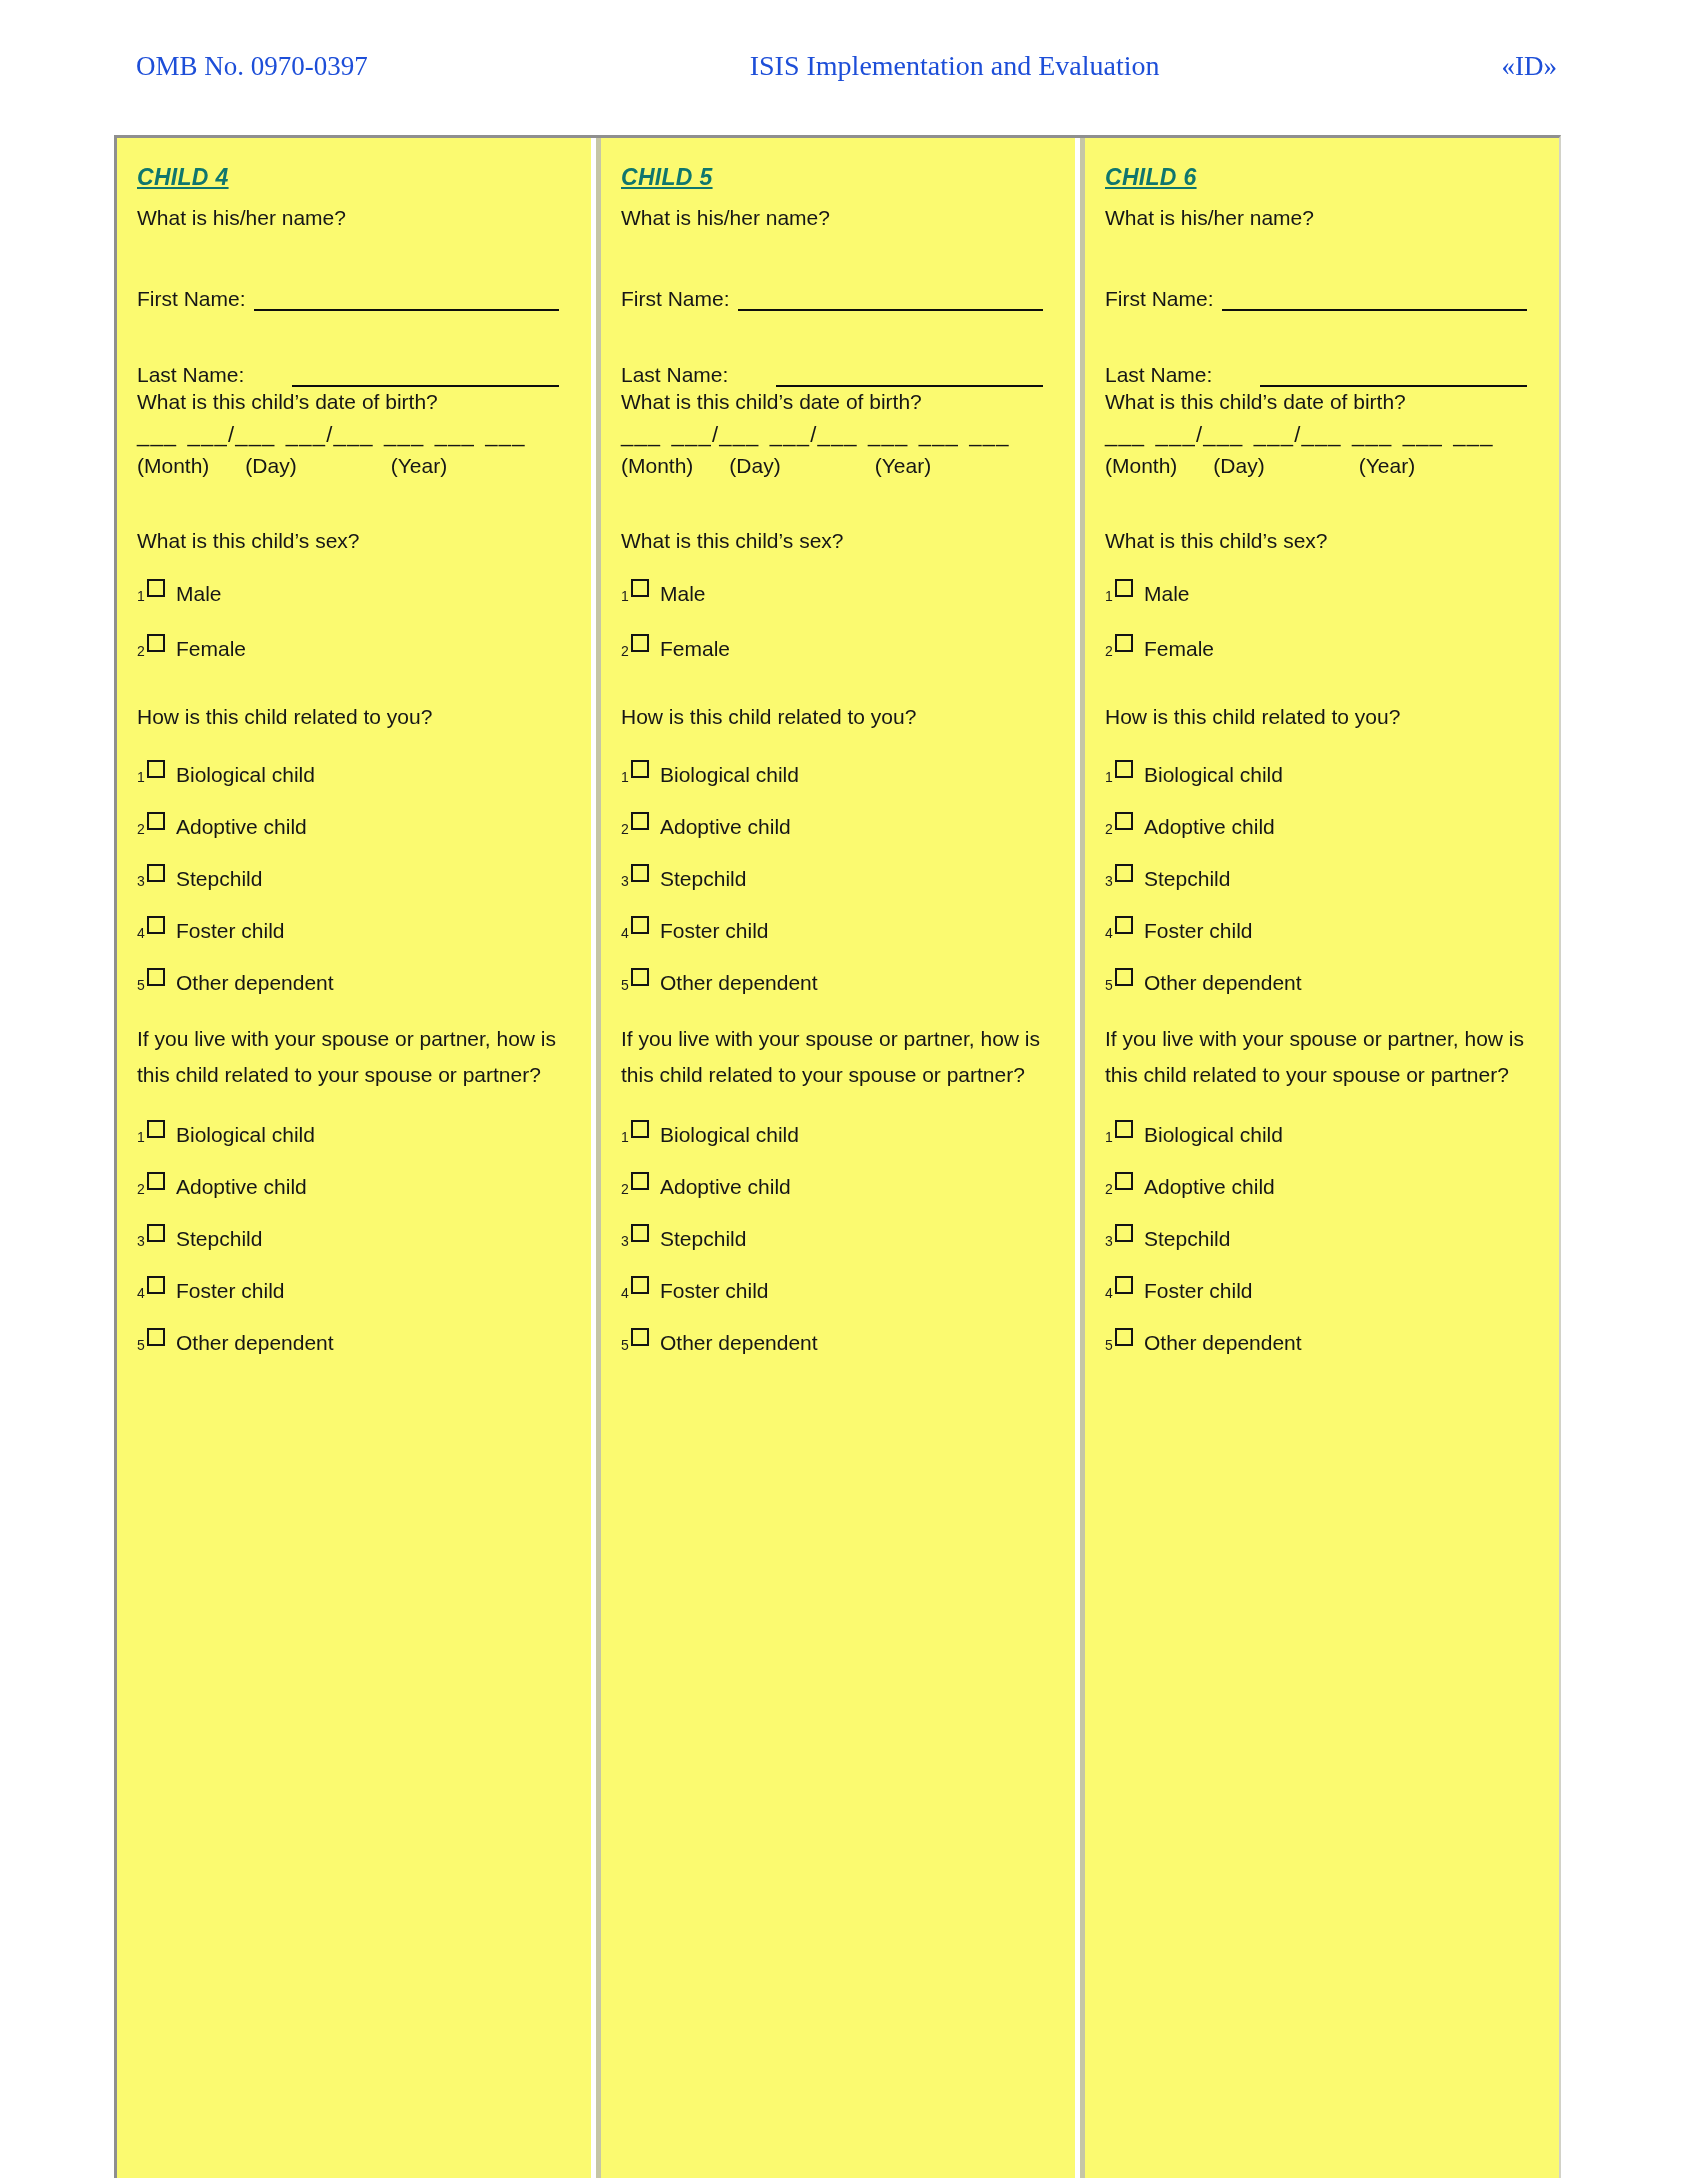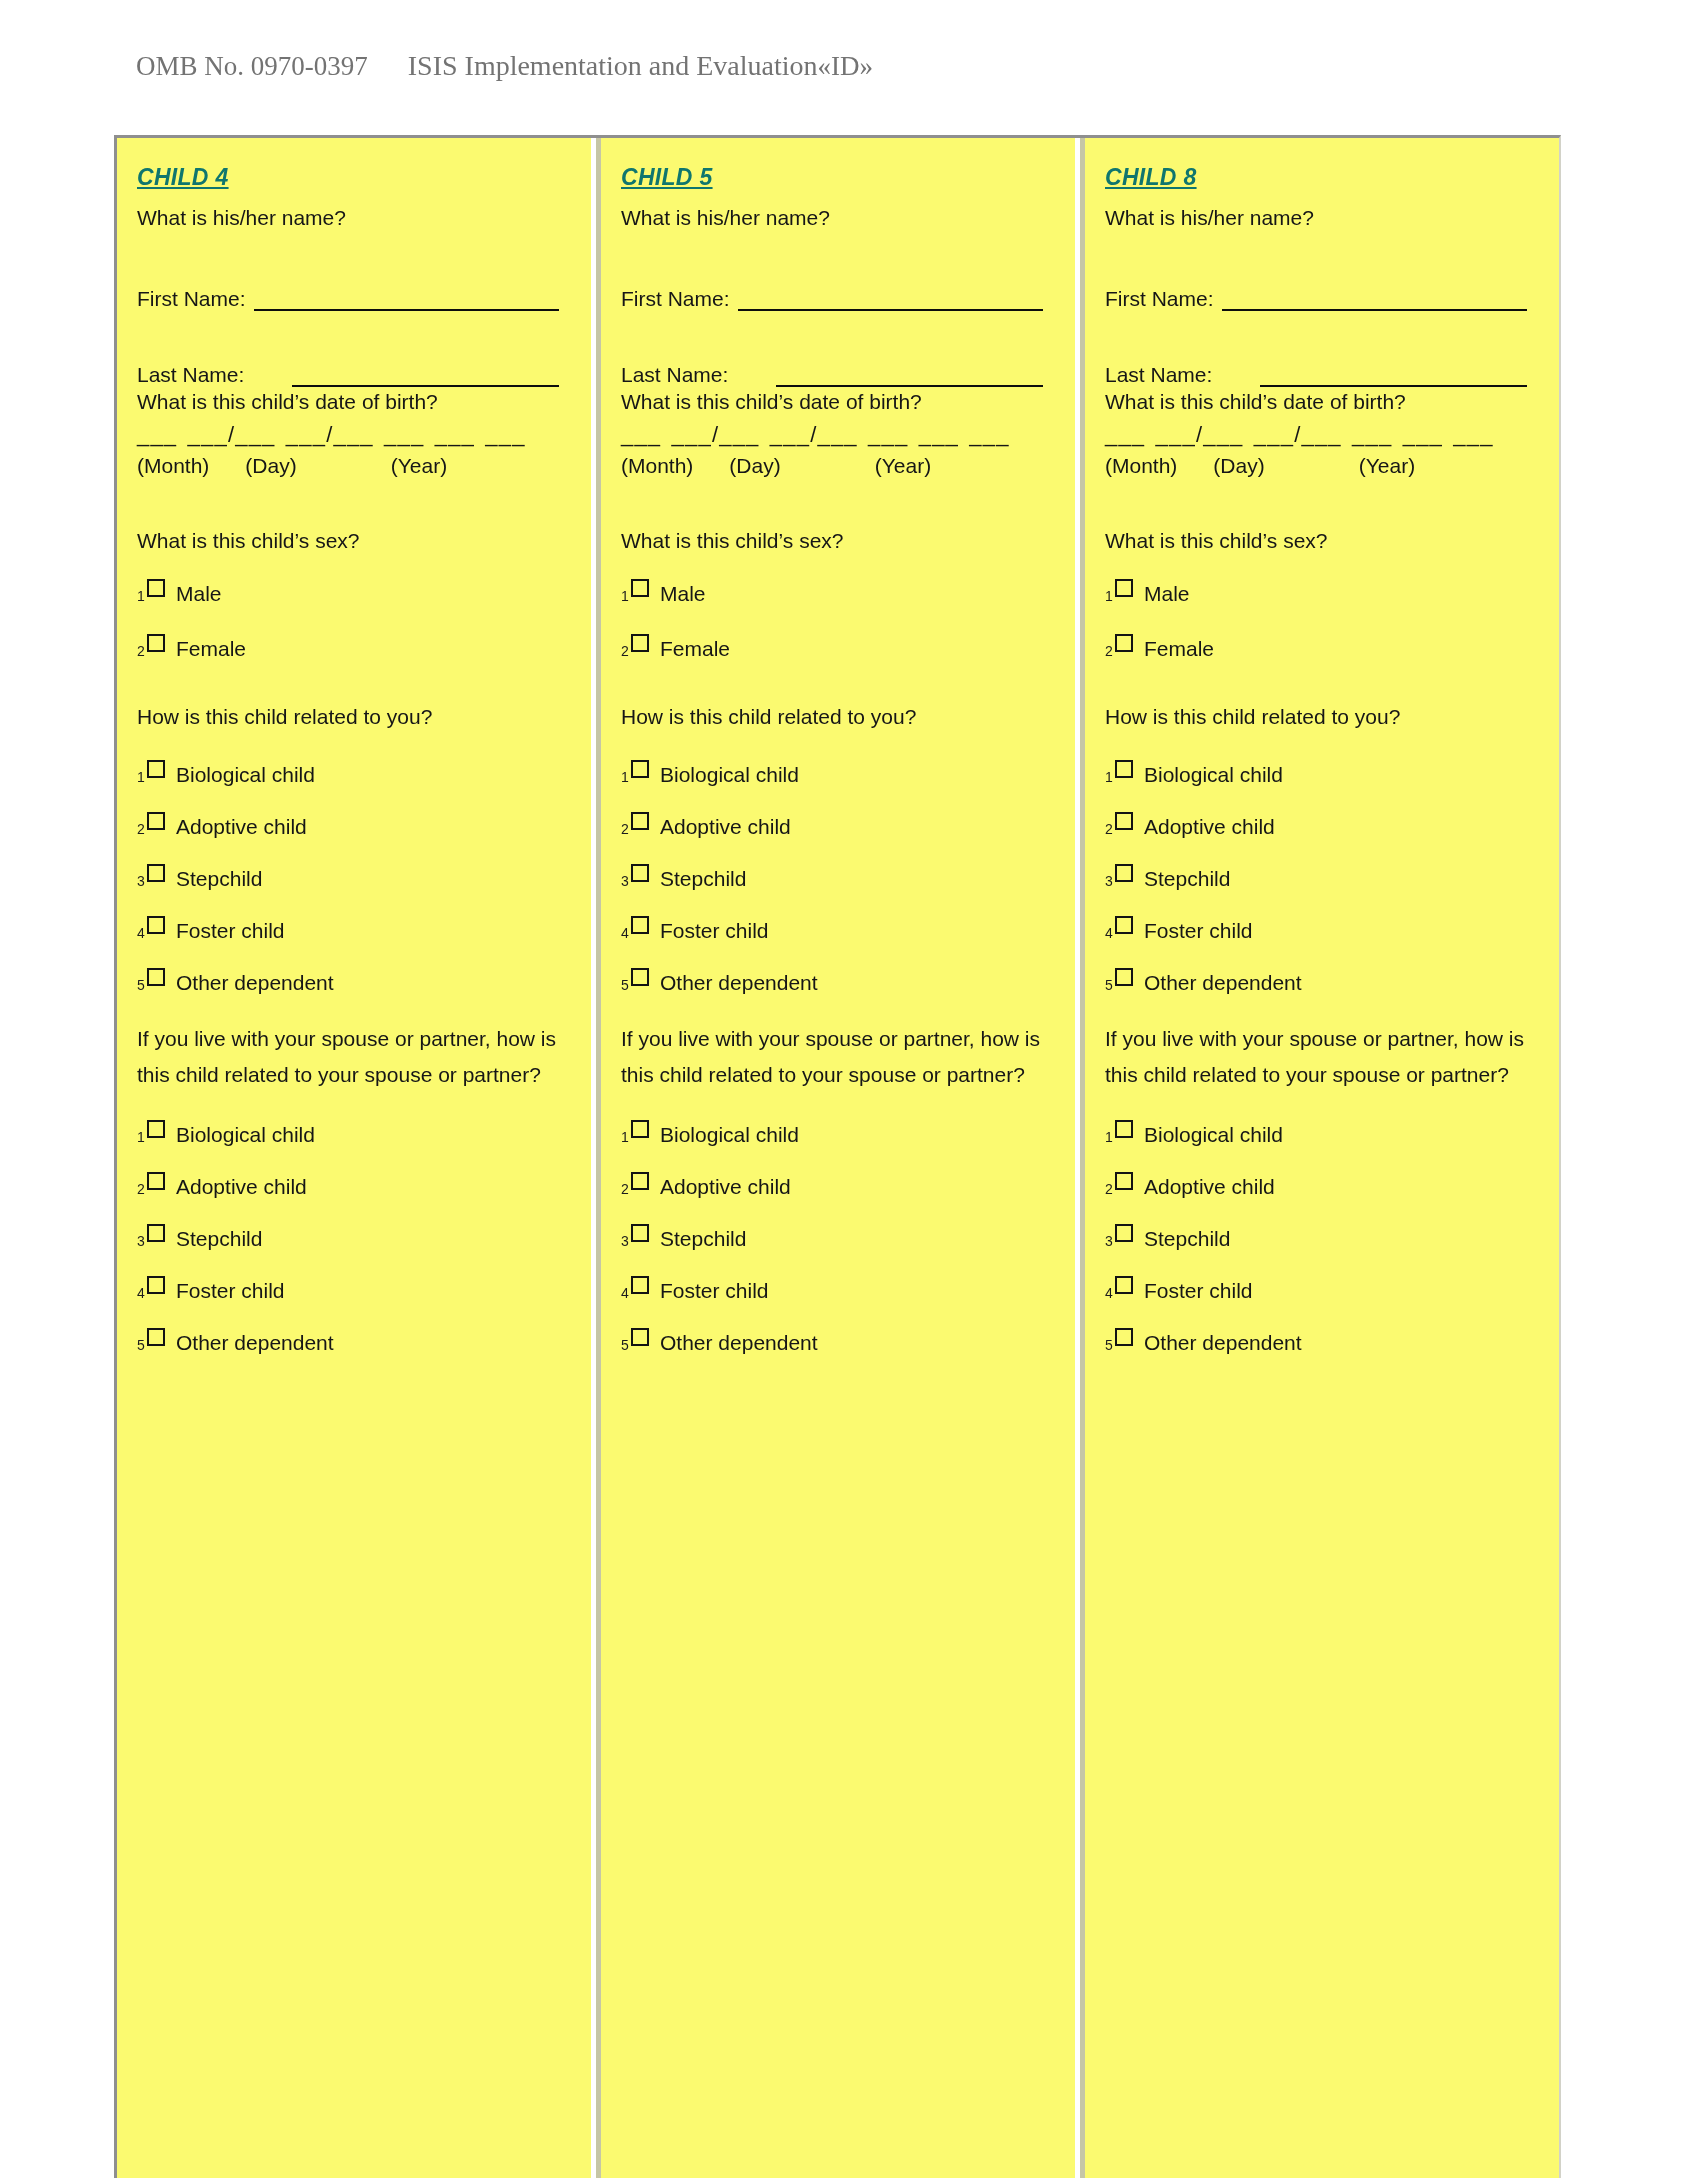--- a/index.html
+++ b/index.html
@@ -8,23 +8,23 @@
     --border-gray:#8f8f8f;
     --border-light:#d2d2c8;
     --ink:#161616;
   }
   *{margin:0;padding:0;box-sizing:border-box;}
   html,body{width:1683px;height:2178px;background:#ffffff;overflow:hidden;
     font-family:"Liberation Sans","DejaVu Sans",sans-serif;color:var(--ink);}
   .page{position:relative;width:1683px;height:2178px;background:#fff;}
 
   
-  .page-header{position:absolute;top:50px;left:136px;right:144px;
-    display:flex;justify-content:flex-start;align-items:baseline;
-    font-family:"Liberation Serif","DejaVu Serif",serif;font-size:27px;color:#737373;}
+  .page-header{position:absolute;top:50px;left:136px;right:126px;
+    display:flex;justify-content:space-between;align-items:baseline;
+    font-family:"Liberation Serif","DejaVu Serif",serif;font-size:27px;color:#1d4ed8;}
   .page-header .title{font-size:28px;margin-left:40px;}
 
   
   .form-table{position:absolute;left:114px;top:135px;width:1447px;height:2109px;
     display:flex;gap:5px;background:#ffffff;
     border-top:3px solid var(--border-gray);
     border-left:3px solid var(--border-gray);
     border-right:2px solid var(--border-light);}
   .col{flex:1 1 0;background:var(--cell-yellow);padding:6px 18px 0 20px;}
   .col + .col{border-left:5px solid var(--divider-tan);}
@@ -239,21 +239,21 @@
         <span class="optlabel">Foster child</span>
       </div>
       <div class="opt">
         <span class="optnum">5</span>
         <span class="box"></span>
         <span class="optlabel">Other dependent</span>
       </div>
     </section>
 
     <section class="col">
-      <h2 class="child-head">CHILD 8</h2>
+      <h2 class="child-head">CHILD 6</h2>
       <p class="q q-name">What is his/her name?</p>
 
       <div class="name-row first-row">
         <span class="nlabel">First Name:</span>
         <span class="fill-line"></span>
       </div>
       <div class="name-row last-row">
         <span class="nlabel">Last Name:</span>
         <span class="fill-line"></span>
       </div>

